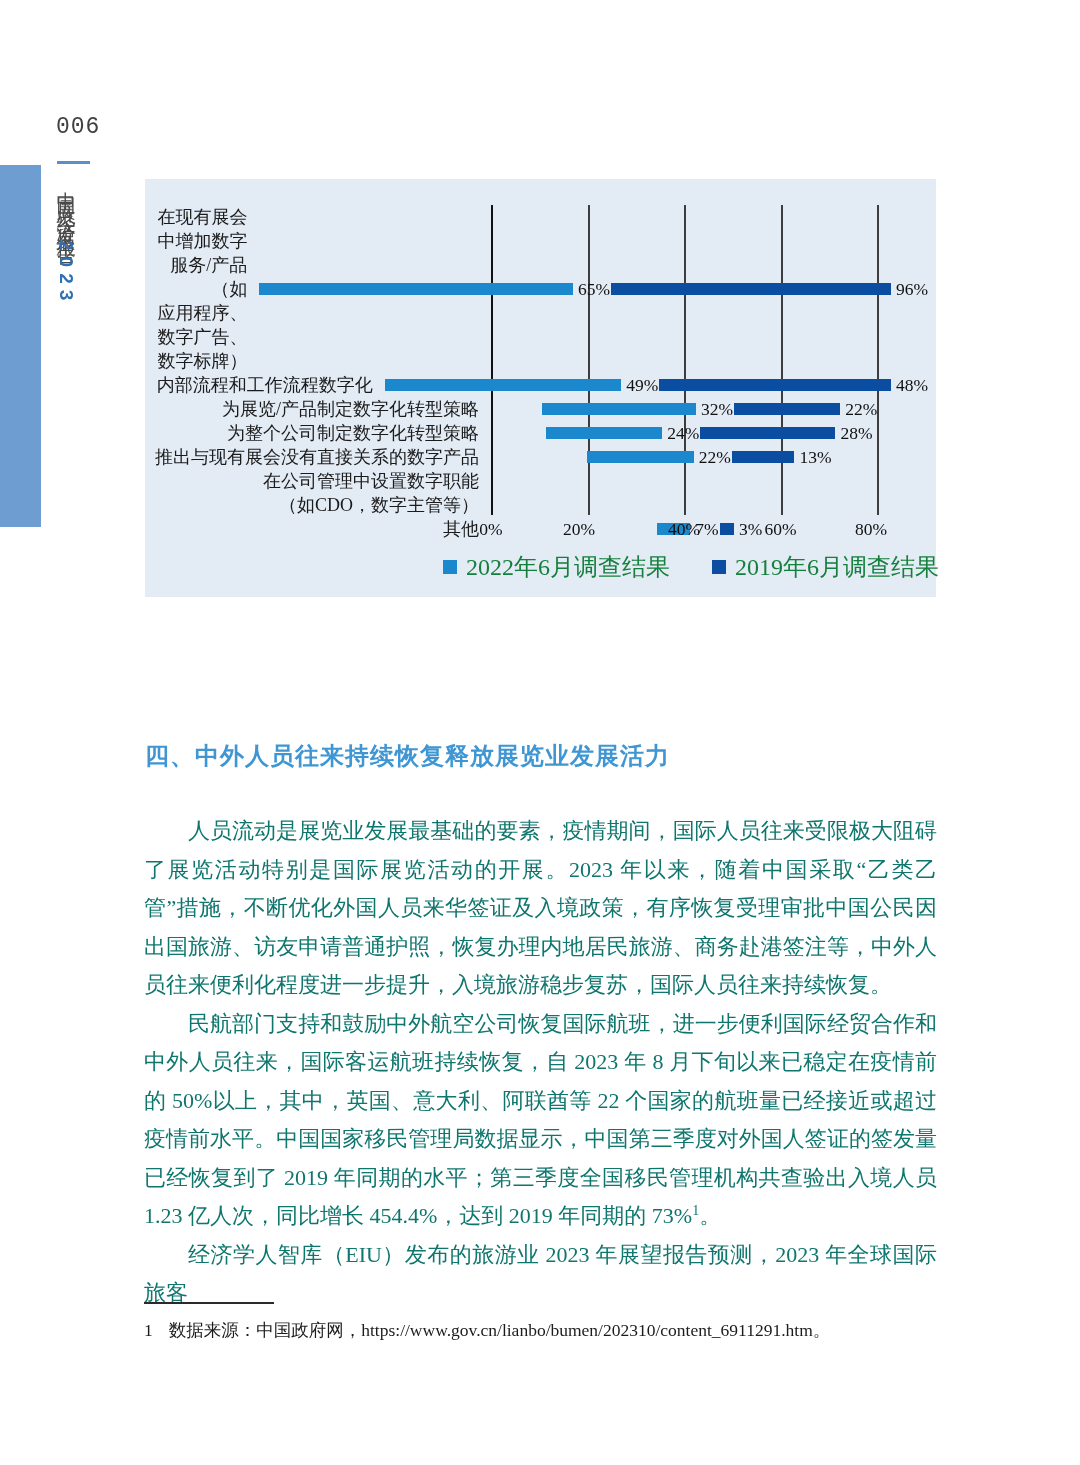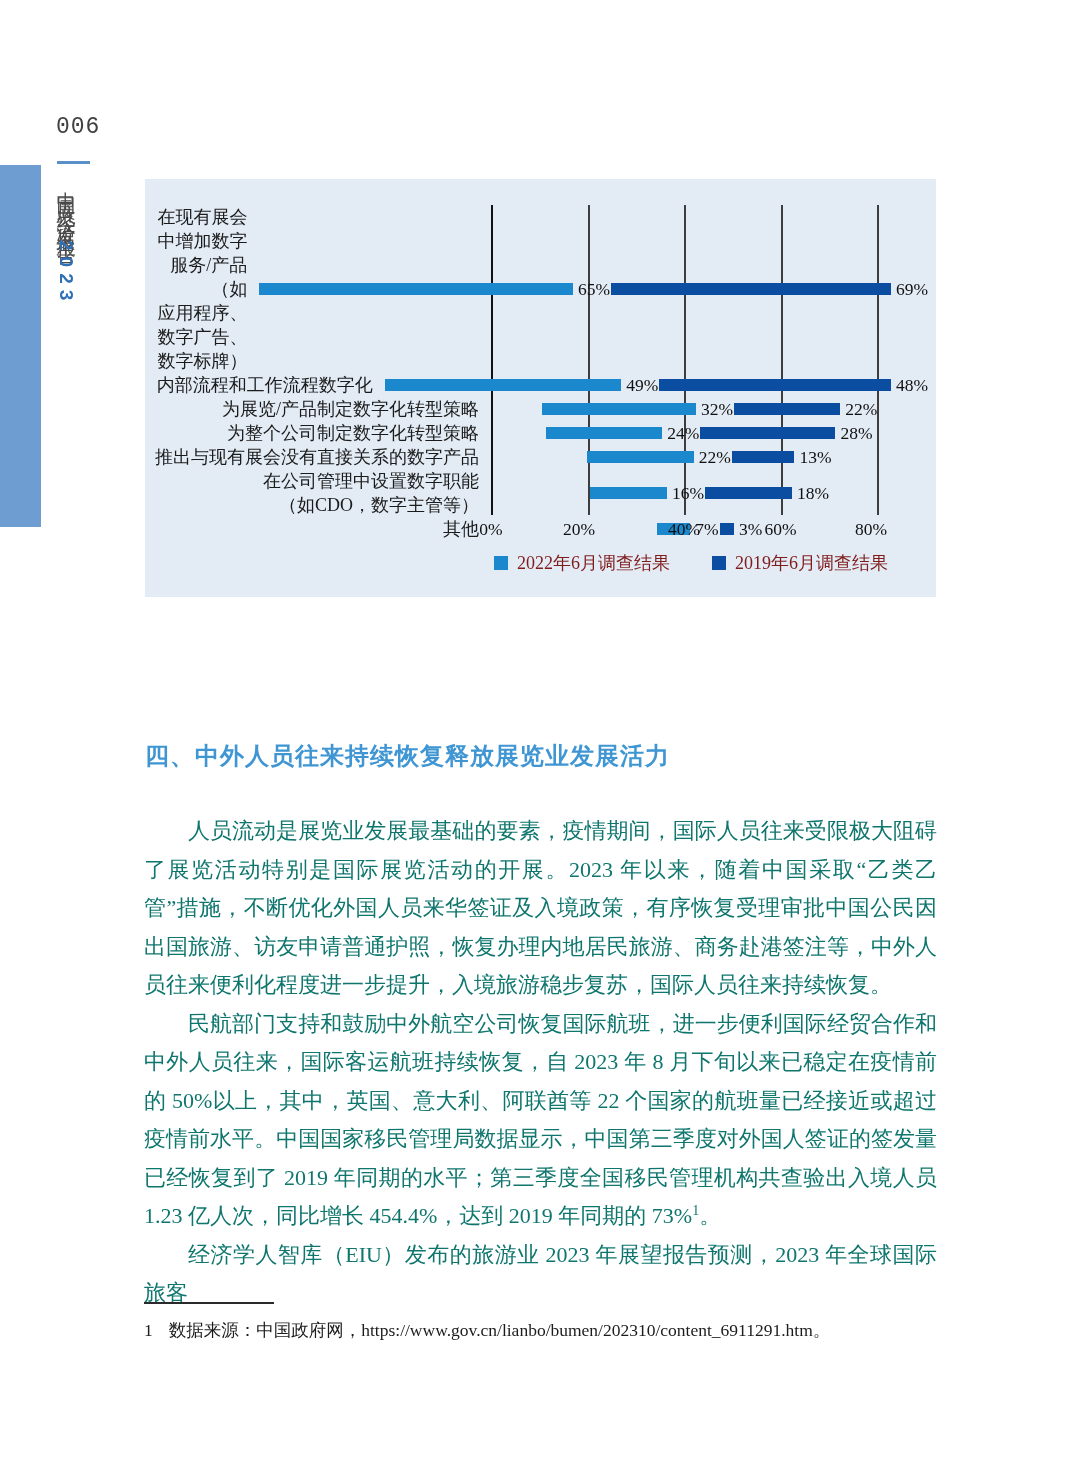--- a/index.html
+++ b/index.html
@@ -38,21 +38,21 @@
   .bar { height:11.5px; }
   .bar-value { margin-left:5px; font-size:17.5px; color:#111111; white-space:nowrap; }
   .chart-ticks { position:absolute; left:346px; top:340px; width:386px; height:24px; }
   .tick-label { position:absolute; width:64px; text-align:center; font-size:17.5px; color:#111111; }
   .chart-legend {
     position:absolute; left:346px; top:372px; width:400px;
     display:flex; justify-content:center; gap:42px; align-items:center;
   }
   .legend-item { display:flex; align-items:center; }
   .legend-swatch { width:14px; height:14px; margin-right:9px; }
-  .legend-label { font-size:18px; color:#7f1d1d; white-space:nowrap; }
+  .legend-label { font-size:24px; color:#15803d; white-space:nowrap; }
   .chart-caption {
     width:791px; height:66px; background:#429ad6; text-align:center; color:#ffffff;
     font-family:"Liberation Sans", sans-serif;
   }
   .caption-title { padding-top:9px; font-size:19.5px; font-weight:bold; letter-spacing:1px; }
   .caption-source { margin-top:6px; font-size:12.5px; letter-spacing:3px; color:#f2f8fd; }
 
   
   .section-heading {
     position:absolute; left:145px; top:740px; width:800px;
@@ -98,21 +98,21 @@
               <div>在现有展会中增加数字服务/产品（如</div>
               <div>应用程序、数字广告、数字标牌）</div>
             </div>
             <div class="row-bars">
               <div class="bar-line">
                 <div class="bar" style="width: 313.625px; background: rgb(27, 135, 204);"></div>
                 <span class="bar-value">65%</span>
               </div>
               <div class="bar-line">
                 <div class="bar" style="width: 279.85px; background: rgb(11, 77, 160);"></div>
-                <span class="bar-value">69%</span>
+                <span class="bar-value">96%</span>
               </div>
             </div>
           </div>
           <div class="chart-row">
             <div class="row-label">
               <div>内部流程和工作流程数字化</div>
             </div>
             <div class="row-bars">
               <div class="bar-line">
                 <div class="bar" style="width: 236.425px; background: rgb(27, 135, 204);"></div>
@@ -166,30 +166,20 @@
               <div class="bar-line">
                 <div class="bar" style="width: 62.725px; background: rgb(11, 77, 160);"></div>
                 <span class="bar-value">13%</span>
               </div>
             </div>
           </div>
           <div class="chart-row">
             <div class="row-label">
               <div>在公司管理中设置数字职能</div>
               <div>（如CDO，数字主管等）</div>
-            </div>
-            <div class="row-bars">
-              <div class="bar-line">
-                <div class="bar" style="width: 77.2px; background: rgb(27, 135, 204);"></div>
-                <span class="bar-value">16%</span>
-              </div>
-              <div class="bar-line">
-                <div class="bar" style="width: 86.85px; background: rgb(11, 77, 160);"></div>
-                <span class="bar-value">18%</span>
-              </div>
             </div>
           </div>
           <div class="chart-row">
             <div class="row-label">
               <div>其他</div>
             </div>
             <div class="row-bars">
               <div class="bar-line">
                 <div class="bar" style="width: 33.775px; background: rgb(27, 135, 204);"></div>
                 <span class="bar-value">7%</span>

